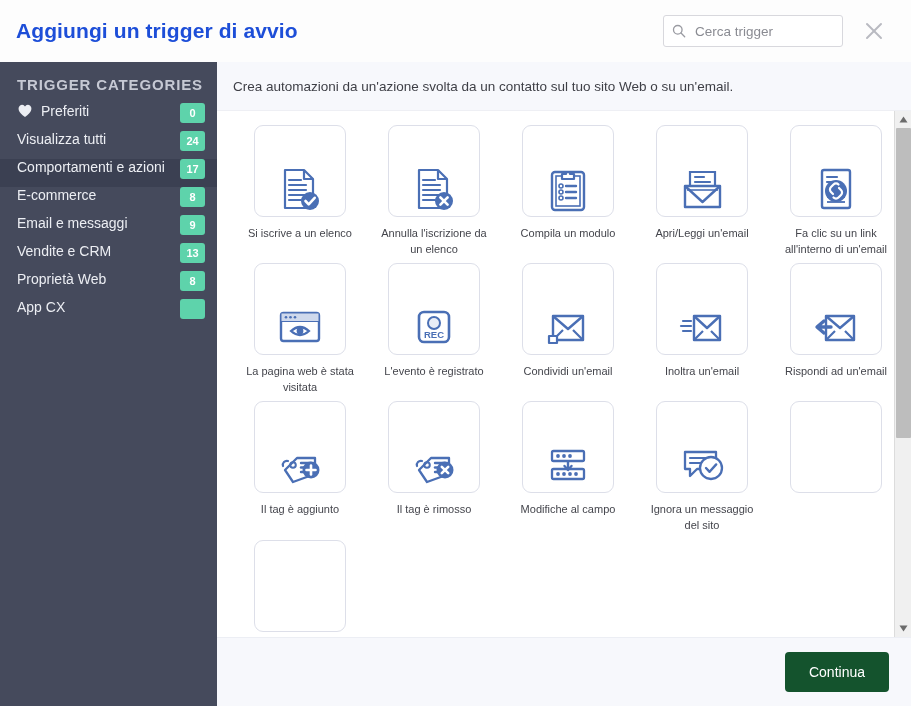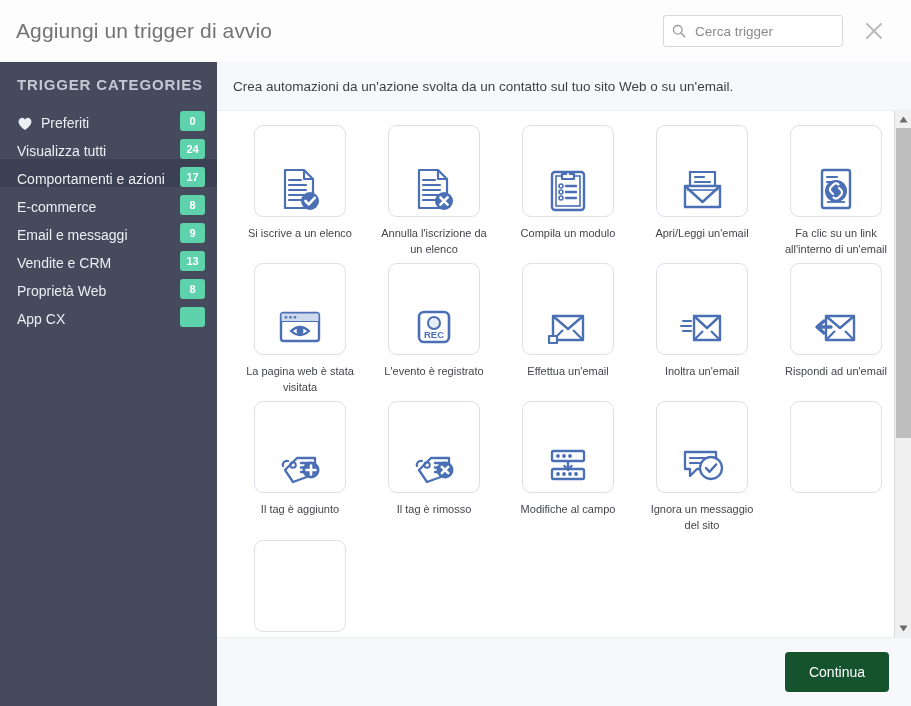--- a/index.html
+++ b/index.html
@@ -21,22 +21,22 @@
   .header {
     height: 62px; min-height: 62px;
     background: #fdfdfd;
     display: flex; align-items: center;
     padding: 0 18px 0 16px;
     position: relative;
     z-index: 5;
   }
   .header-title {
     font-size: 21px;
-    color: #737373;
-    font-weight: normal;
+    color: #1d4ed8;
+    font-weight: bold;
     letter-spacing: .1px;
     flex: 0 0 auto;
   }
   .header-spacer { flex: 1 1 auto; }
   .search-box {
     width: 180px; height: 32px;
     border: 1px solid #d8d8dd;
     border-radius: 3px;
     background: #fff;
     display: flex; align-items: center;
@@ -73,21 +73,21 @@
   }
   .sidebar-title {
     color: #c6c9d4;
     font-size: 15px;
     letter-spacing: .85px;
     padding: 0 0 10px 17px;
     font-weight: bold;
   }
   .cat-item {
     height: 28px;
-    display: flex; align-items: flex-end;
+    display: flex; align-items: flex-start;
     padding: 0 12px 0 17px;
     cursor: pointer;
     position: relative;
   }
   .cat-item.selected { background: #3b4052; }
   .cat-icon { width: 16px; margin-right: 8px; flex: 0 0 auto; display:flex; }
   .cat-label {
     color: #eceef3;
     font-size: 14px;
     flex: 1 1 auto;
@@ -397,21 +397,21 @@
               </div>
               <div class="card">
                 <div class="card-tile">
                   <svg width="54" height="54" viewBox="0 0 54 54">
                     <path d="M12 16 L42 16 L42 40 L12 40 Z" fill="#fff" stroke="#4a6fb5" stroke-width="2.4" stroke-linejoin="round"></path>
                     <path d="M12 16 L27 29 L42 16" fill="none" stroke="#4a6fb5" stroke-width="2.4" stroke-linejoin="round"></path>
                     <path d="M12 40 L22 30 M42 40 L32 30" fill="none" stroke="#4a6fb5" stroke-width="2.2"></path>
                     <path d="M8 36 L16 36 L16 43 L8 43 Z" fill="#fff" stroke="#4a6fb5" stroke-width="2.2" stroke-linejoin="round"></path>
                   </svg>
                 </div>
-                <div class="card-label">Effettua un'email</div>
+                <div class="card-label">Condividi un'email</div>
               </div>
               <div class="card">
                 <div class="card-tile">
                   <svg width="54" height="54" viewBox="0 0 54 54">
                     <path d="M19 16 L45 16 L45 40 L19 40 Z" fill="#fff" stroke="#4a6fb5" stroke-width="2.4" stroke-linejoin="round"></path>
                     <path d="M19 16 L32 28 L45 16" fill="none" stroke="#4a6fb5" stroke-width="2.4" stroke-linejoin="round"></path>
                     <path d="M19 40 L28 31 M45 40 L36 31" fill="none" stroke="#4a6fb5" stroke-width="2.2"></path>
                     <line x1="8" y1="21" x2="16" y2="21" stroke="#4a6fb5" stroke-width="2.2" stroke-linecap="round"></line>
                     <line x1="6" y1="26" x2="16" y2="26" stroke="#4a6fb5" stroke-width="2.2" stroke-linecap="round"></line>
                     <line x1="8" y1="31" x2="16" y2="31" stroke="#4a6fb5" stroke-width="2.2" stroke-linecap="round"></line>

